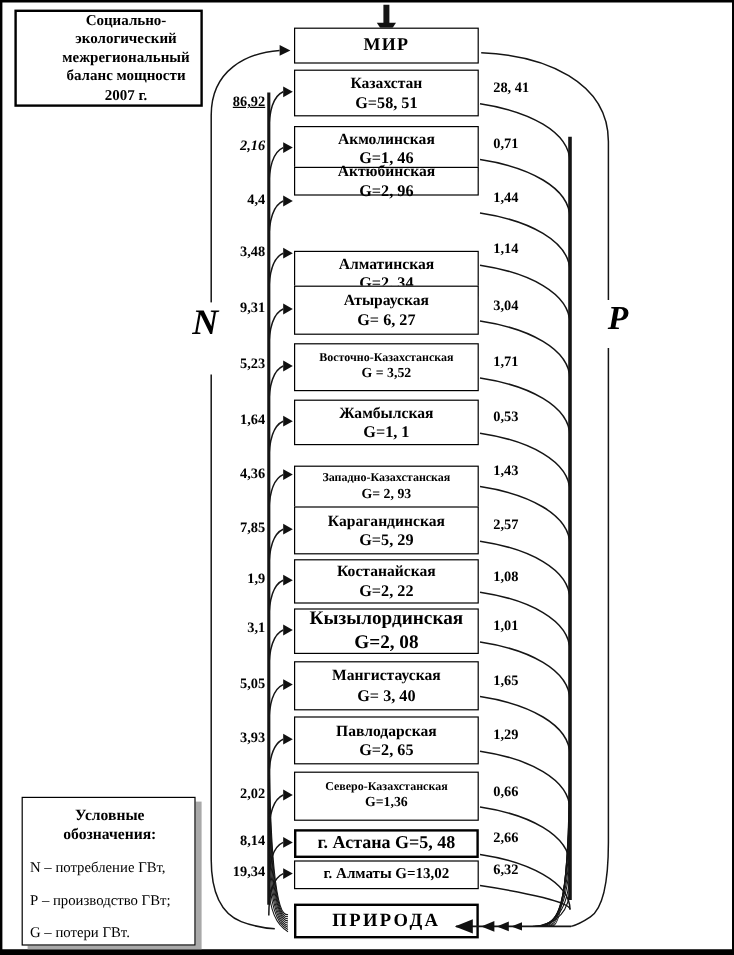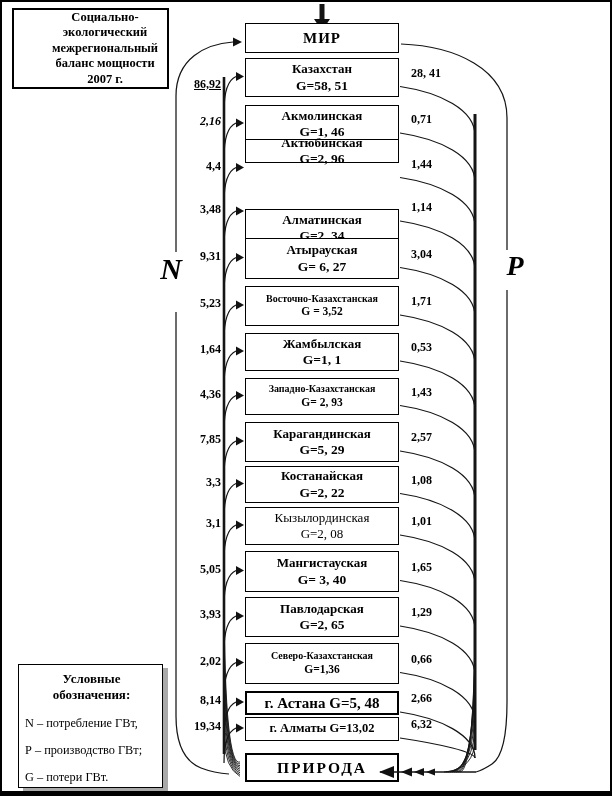--- a/index.html
+++ b/index.html
@@ -21,21 +21,21 @@
   .box{
     position:absolute;left:243px;width:154px;box-sizing:border-box;
     background:#fff;border:1.5px solid #000;z-index:2;
     display:flex;flex-direction:column;align-items:center;justify-content:center;
     text-align:center;font-weight:bold;color:#000;
   }
   .box .name{font-size:13px;line-height:1.25;}
   .box .gval{font-size:13.5px;line-height:1.2;}
   .box.small .name{font-size:10px;}
   .box.small .gval{font-size:11.5px;}
-  .box.light .name,.box.light .gval{font-weight:normal;font-size:13px;}
+  .box.light .name,.box.light .gval{font-weight:bold;font-size:16px;}
   .box .sname{font-size:15px;line-height:1.1;}
   .box.small .sname{font-size:12.5px;}
   .box.heavy{border-width:2.5px;}
   #mir-box .sname{font-size:15px;letter-spacing:1px;}
   #priroda-box .sname{font-size:15.5px;letter-spacing:2px;}
 
   .num{position:absolute;z-index:3;font-weight:bold;font-size:12px;line-height:14px;color:#000;}
   .nlab{left:119px;width:100px;text-align:right;}
   .plab{left:409px;width:62px;text-align:left;}
 
@@ -209,37 +209,37 @@
       <div class="gval">G = 3,52</div>
     </div>
     <div class="num nlab" style="top: 294px;">5,23</div>
     <div class="num plab" style="top: 292px;">1,71</div>
     <div class="box" style="top: 331px; height: 38px;">
       <div class="name">Жамбылская</div>
       <div class="gval">G=1, 1</div>
     </div>
     <div class="num nlab" style="top: 340px;">1,64</div>
     <div class="num plab" style="top: 338px;">0,53</div>
-    <div class="box small" style="top: 376px; height: 37px;">
+    <div class="box small" style="top: 386px; height: 37px;">
       <div class="name">Западно-Казахстанская</div>
       <div class="gval">G= 2, 93</div>
     </div>
     <div class="num nlab" style="top: 384.5px;">4,36</div>
     <div class="num plab" style="top: 382.5px;">1,43</div>
     <div class="box" style="top: 420px; height: 40px;">
       <div class="name">Карагандинская</div>
       <div class="gval">G=5, 29</div>
     </div>
     <div class="num nlab" style="top: 430px;">7,85</div>
     <div class="num plab" style="top: 428px;">2,57</div>
     <div class="box" style="top: 464px; height: 37px;">
       <div class="name">Костанайская</div>
       <div class="gval">G=2, 22</div>
     </div>
-    <div class="num nlab" style="top: 472.5px;">3,3</div>
+    <div class="num nlab" style="top: 472.5px;">1,9</div>
     <div class="num plab" style="top: 470.5px;">1,08</div>
     <div class="box light" style="top: 505px; height: 38px;">
       <div class="name">Кызылординская</div>
       <div class="gval">G=2, 08</div>
     </div>
     <div class="num nlab" style="top: 514px;">3,1</div>
     <div class="num plab" style="top: 512px;">1,01</div>
     <div class="box" style="top: 549px; height: 41px;">
       <div class="name">Мангистауская</div>
       <div class="gval">G= 3, 40</div>

